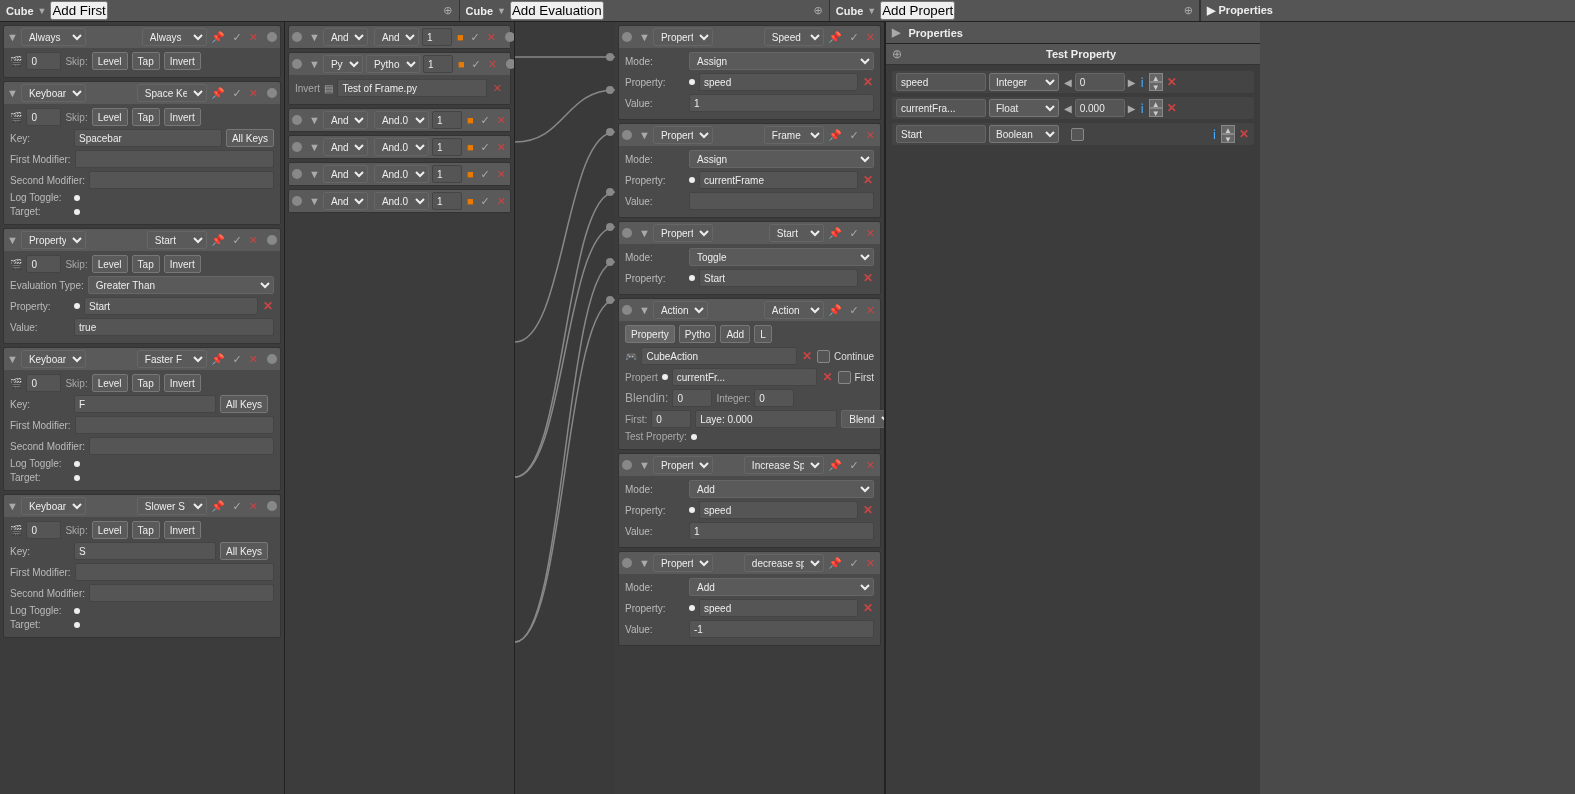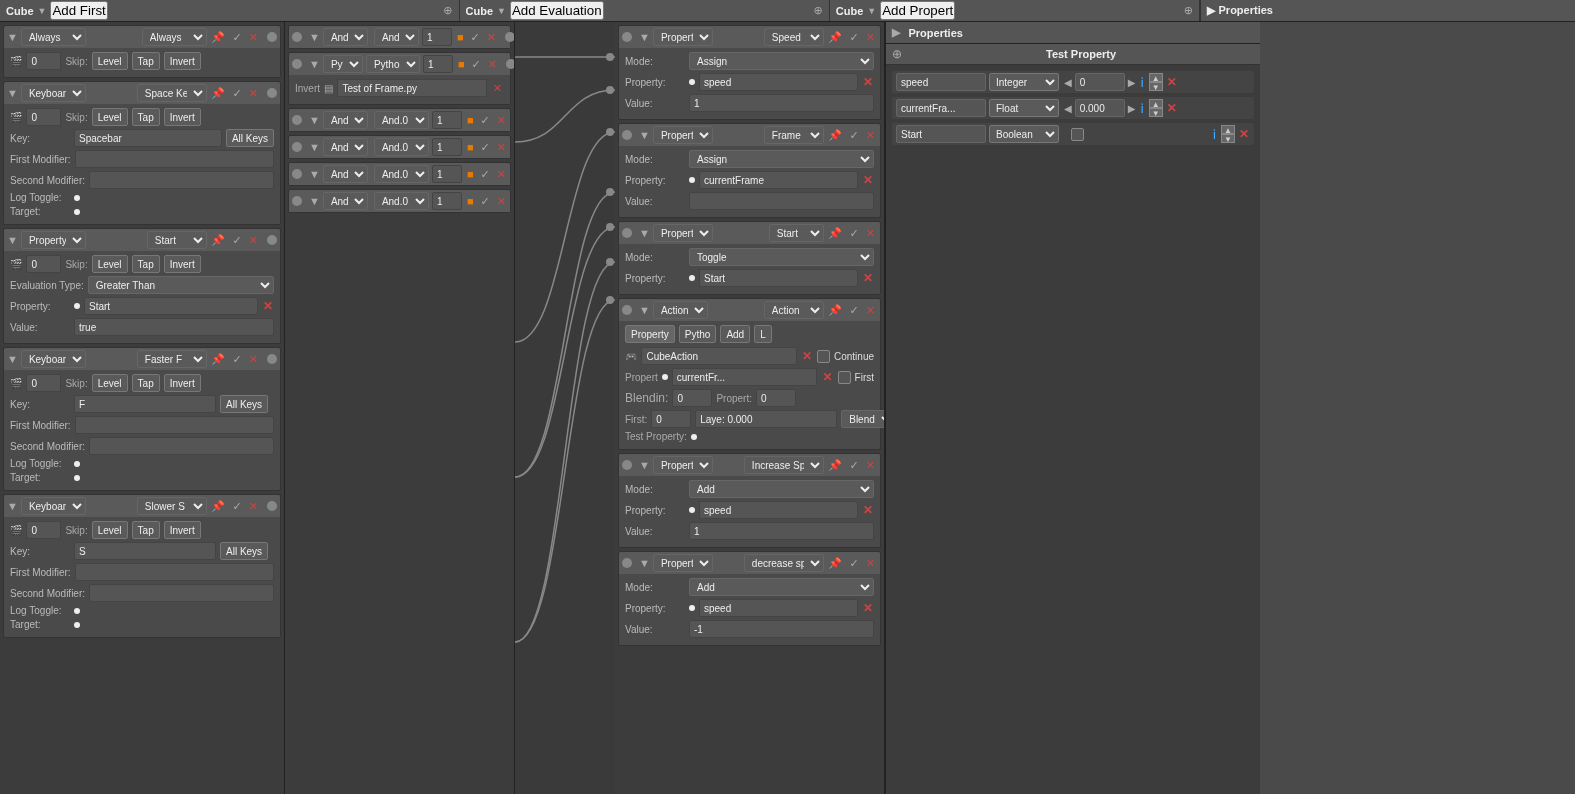--- a/index.html
+++ b/index.html
@@ -794,21 +794,21 @@
             <span class="dot-white"></span>
             <input type="text" class="input-field" value="currentFr..." style="">
             <button class="x-btn">✕</button>
             <span class="checkbox-fake"></span>
             <span style="font-size:10px; color:#ddd;">First</span>
           </div>
 
           <div class="row">
             <span style="font-size:12px; color:#aaa;text-align:right;">Blendin:</span>
             <input type="text" class="input-field-sm" value="0" style="">
-            <span style="font-size:10px; color:#aaa;">Propert:</span>
+            <span style="font-size:10px; color:#aaa;">Integer:</span>
             <input type="text" class="input-field-sm" value="0" style="">
           </div>
 
           <div class="row">
             <span style="font-size:10px; color:#aaa;">First:</span>
             <input type="text" class="input-field-sm" value="0" style="">
             <input type="text" class="input-field" value="Laye: 0.000" style="flex: 1 1 0%;">
             <select class="dropdown" style="width:55px;"><option>Blend</option></select>
           </div>
 

